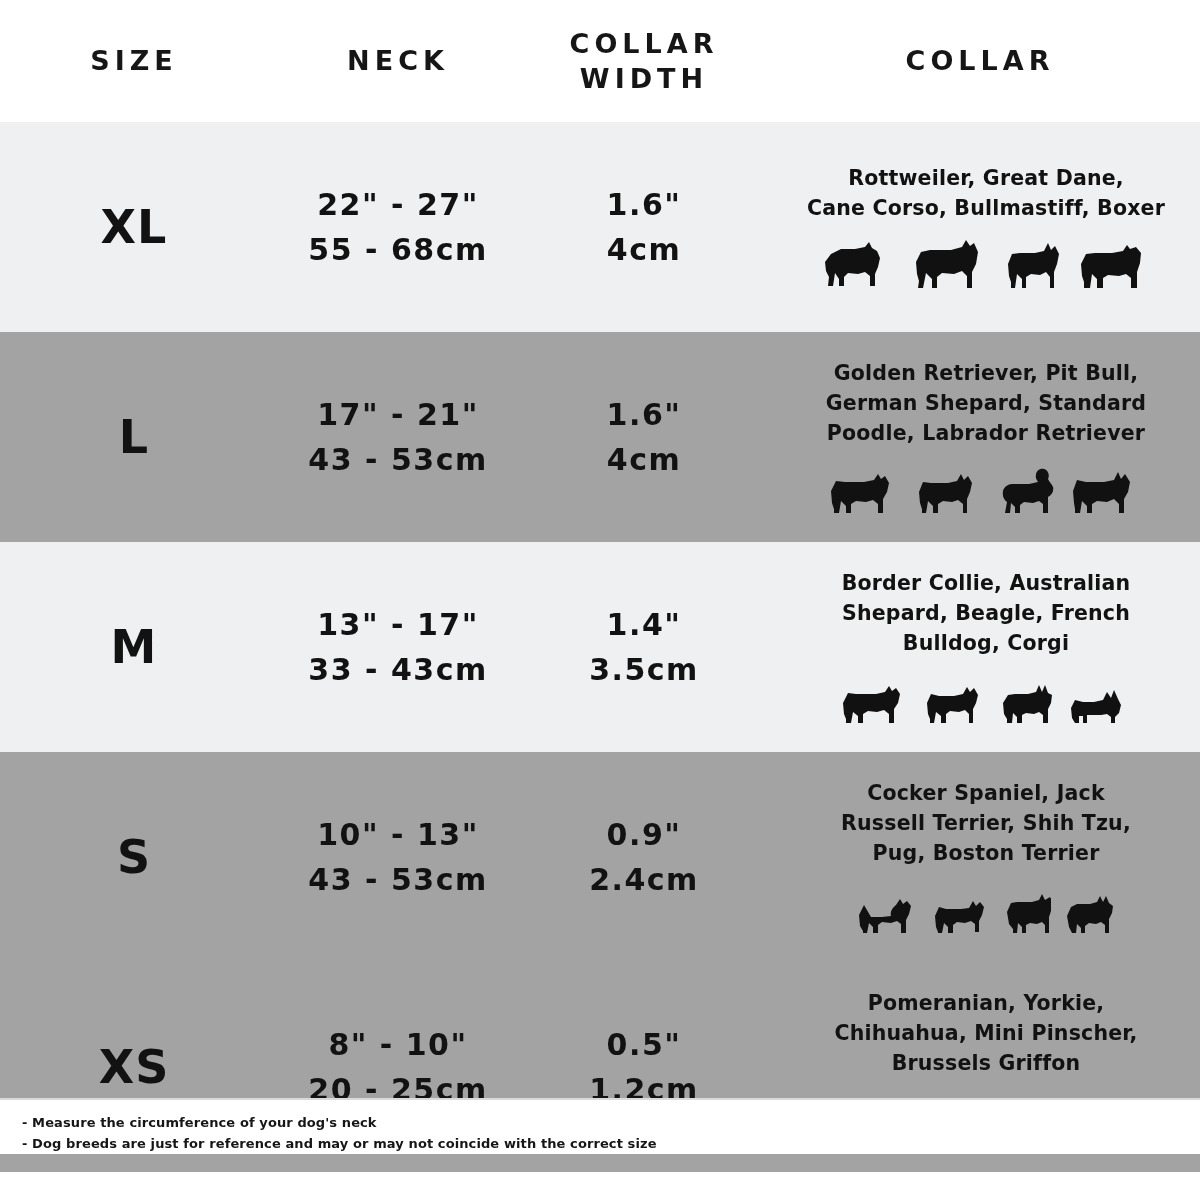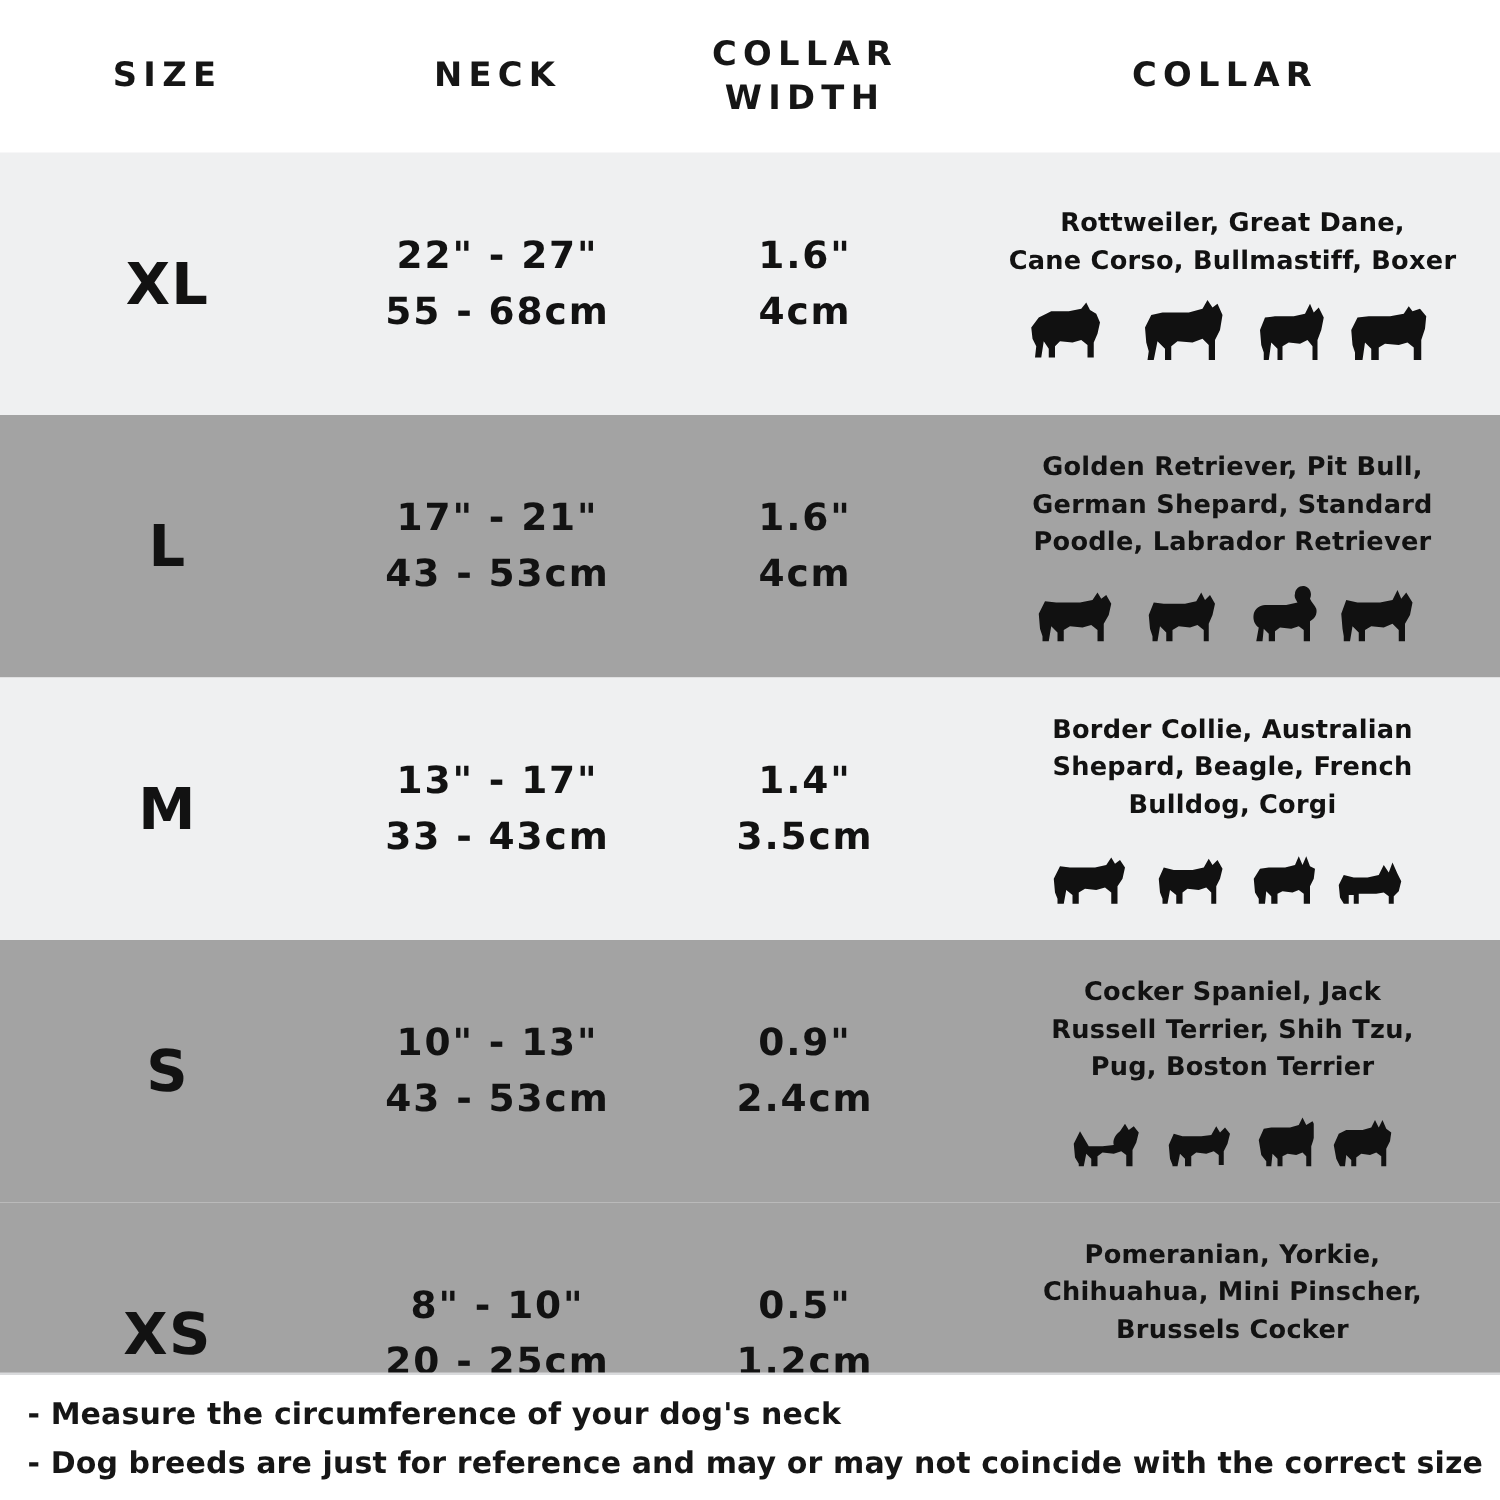--- a/index.html
+++ b/index.html
@@ -88,21 +88,21 @@
   .notes {
     position: absolute;
     left: 0;
     top: 1100px;
     width: 1200px;
     box-sizing: border-box;
     padding: 12px 22px 0 22px;
     background: #ffffff;
   }
   .note-line {
-    font-size: 24px;
+    font-size: 13px;
     font-weight: 700;
     color: #161616;
     line-height: 1.62;
     letter-spacing: 0.1px;
     white-space: nowrap;
   }
   .divider {
     width: 1200px;
     height: 2px;
     background: #d9dadc;
@@ -304,21 +304,21 @@
           <div class="measure">8" - 10"
 20 - 25cm</div>
         </td>
         <td>
           <div class="measure">0.5"
 1.2cm</div>
         </td>
         <td class="breeds-cell">
           <div class="breed-text" style="white-space: pre-line;">Pomeranian, Yorkie,
 Chihuahua, Mini Pinscher,
-Brussels Cocker</div>
+Brussels Griffon</div>
           <div class="breed-icons">
             <span>
               <svg width="58" height="46" viewBox="0 0 58 46">
                   <path fill="#111" d="M8 42h4l1-9 4 4v5h4v-7l4-3 8 1 6-2 3 3v8h4V30c4-2 5-5 4-9l2-8-6-2-3-5-3 6-8 2H13L6 18 2 27l2 10 4 5z"></path>
                 </svg>
             </span>
             <span>
               <svg width="48" height="44" viewBox="0 0 48 44">
                   <path fill="#111" d="M7 40h4l1-8 3 3v5h4v-7l4-2 6 1 5-2 3 3v7h4V28l2-5 2-8-4-2-3-6-3 6-6 2H12L6 17 2 26l2 9 3 5z"></path>
                 </svg>

